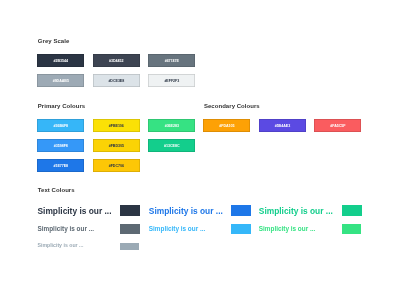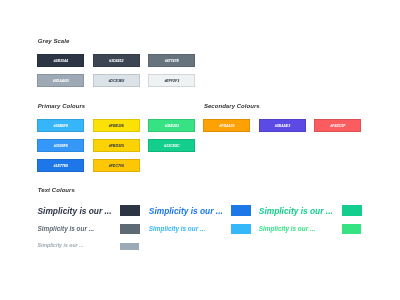--- a/index.html
+++ b/index.html
@@ -1,20 +1,20 @@
 <!DOCTYPE html>
 <html><head>
 <meta charset="utf-8">
 <title>Colour Palette Style Guide</title>
 <style>
   html,body{margin:0;padding:0;background:#ffffff;}
   body{width:400px;height:300px;overflow:hidden;
        font-family:"Liberation Sans",sans-serif;
        -webkit-font-smoothing:antialiased;}
-  .page{position:relative;width:332px;height:300px;background:#ffffff;font-style:italic;}
+  .page{position:relative;width:332px;height:300px;background:#ffffff;}
 
   .section{position:absolute;}
   .section-title{
     font-size:6px;font-weight:bold;color:#333333;
     letter-spacing:0.05px;line-height:7px;white-space:nowrap;
   }
 
   .swatch-grid{position:relative;}
   .swatch{
     position:absolute;width:47px;height:13.2px;

